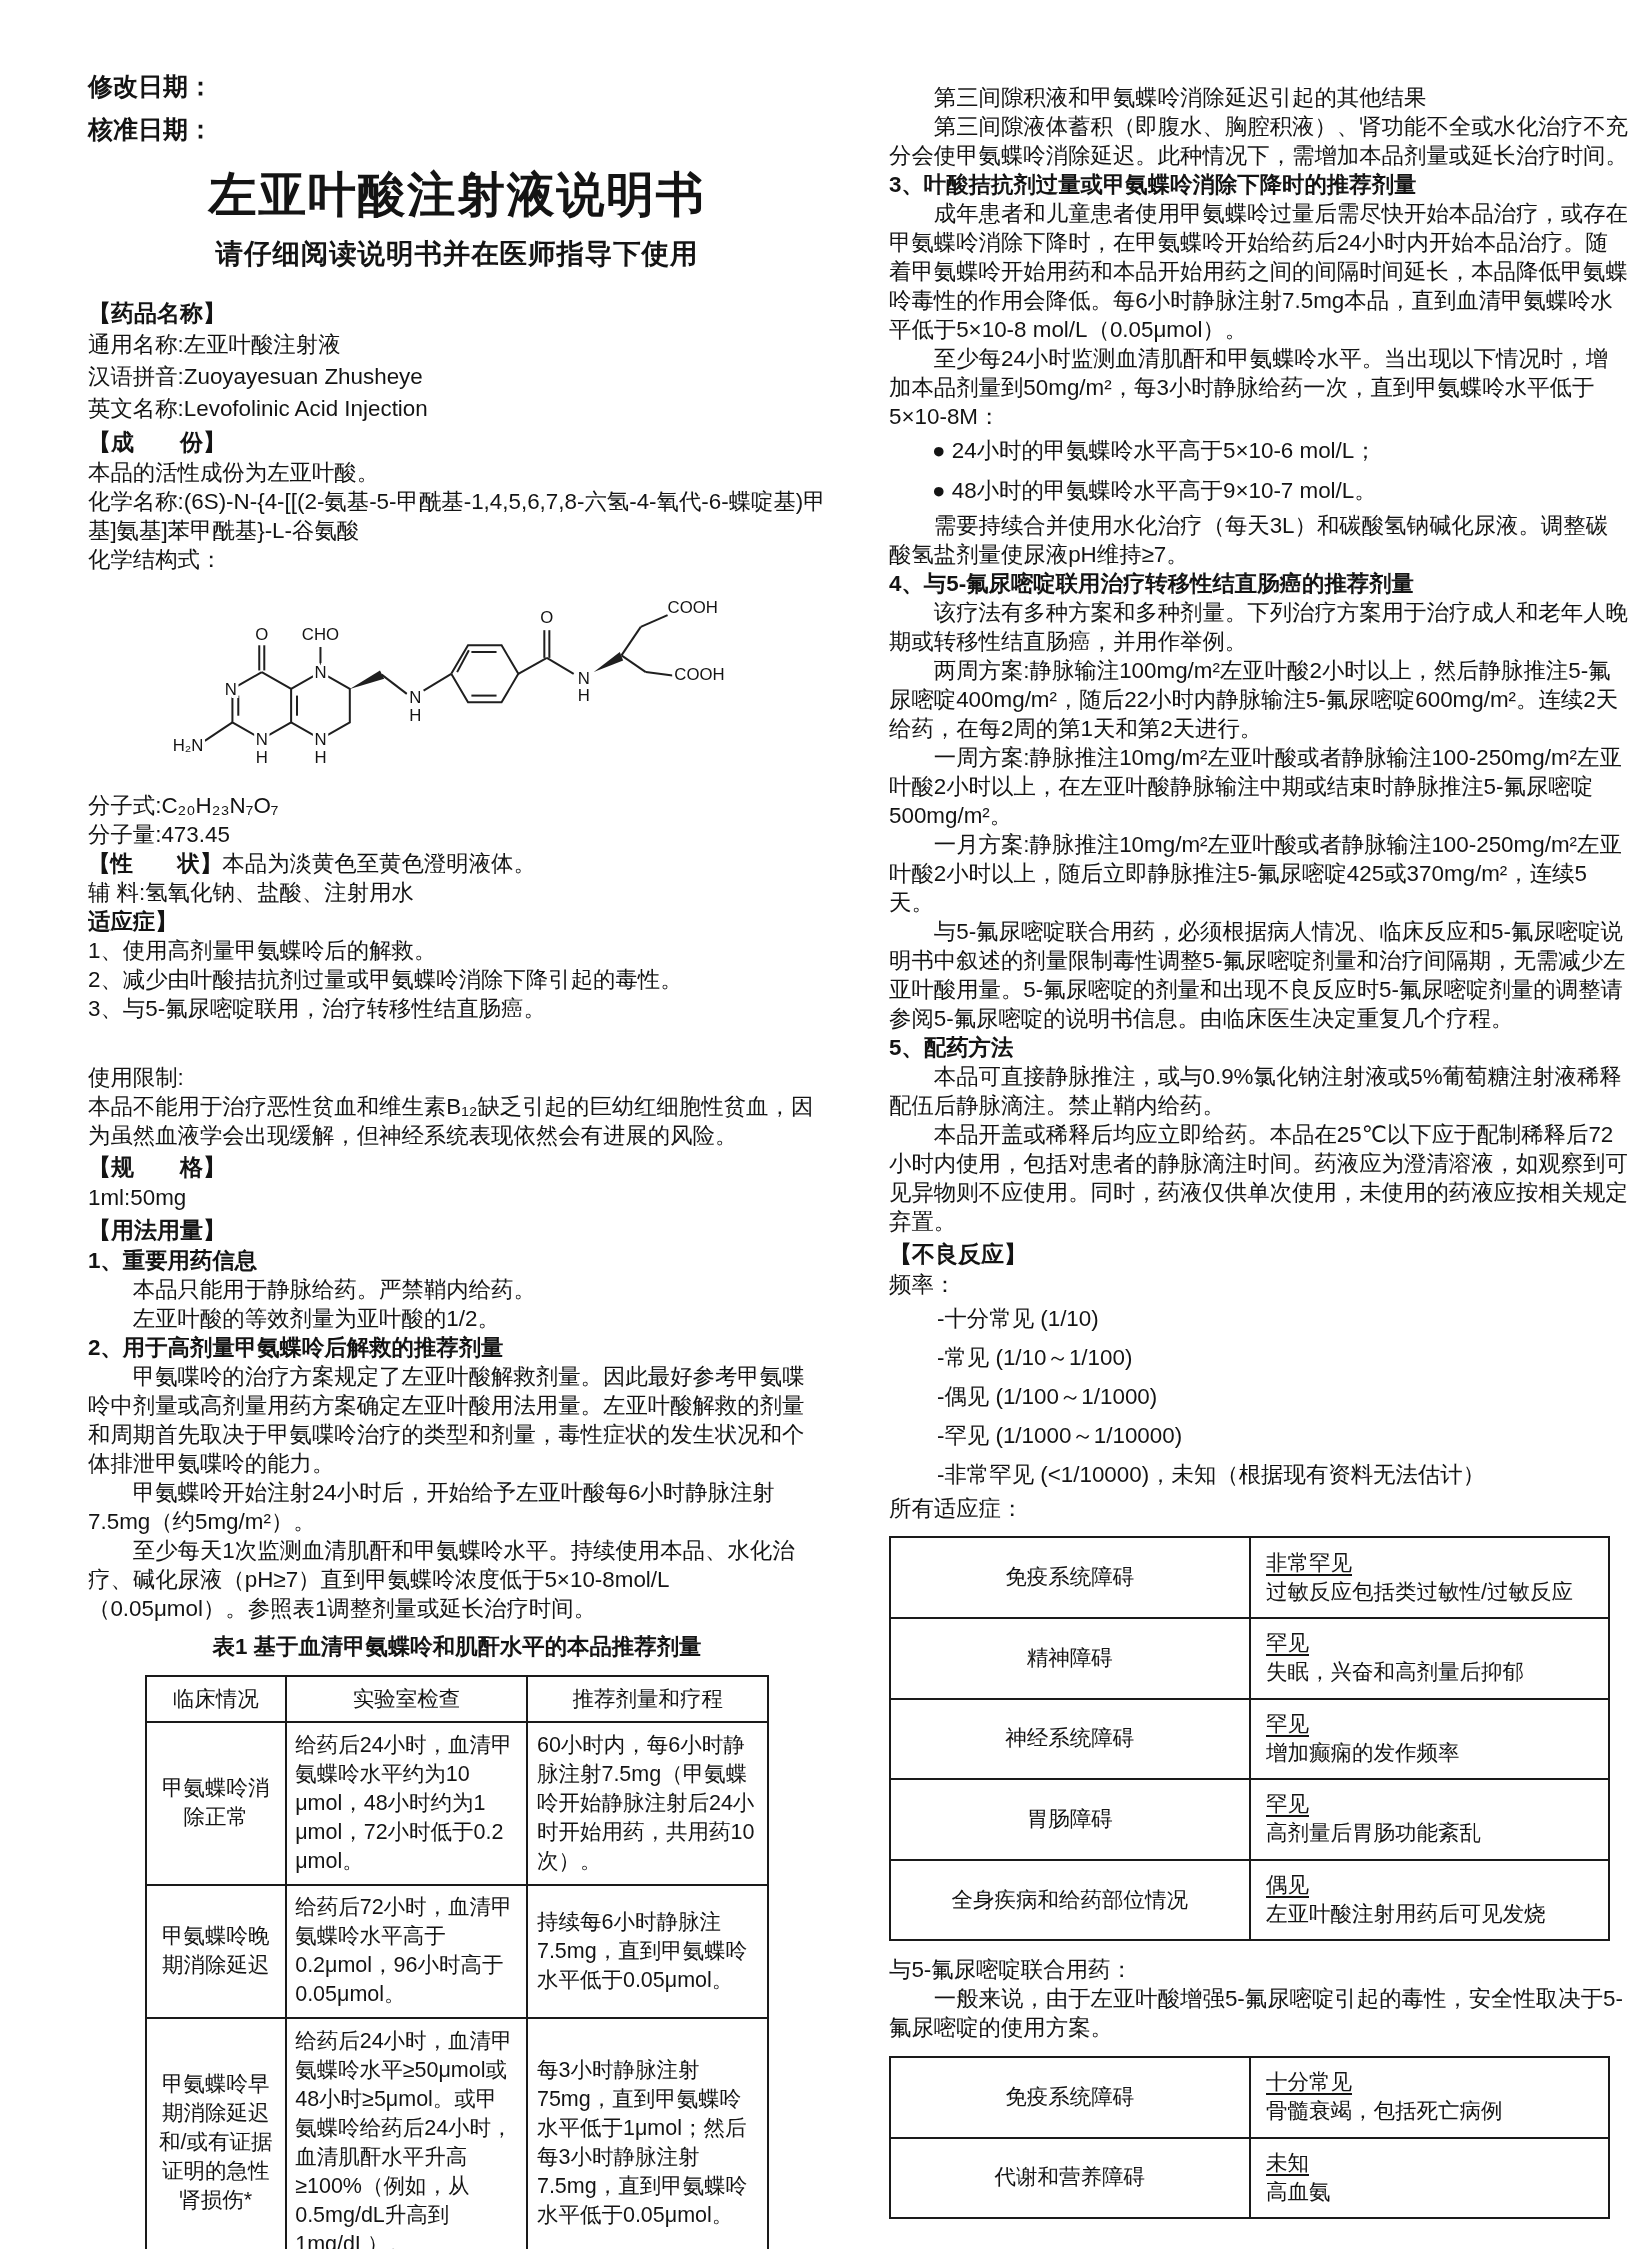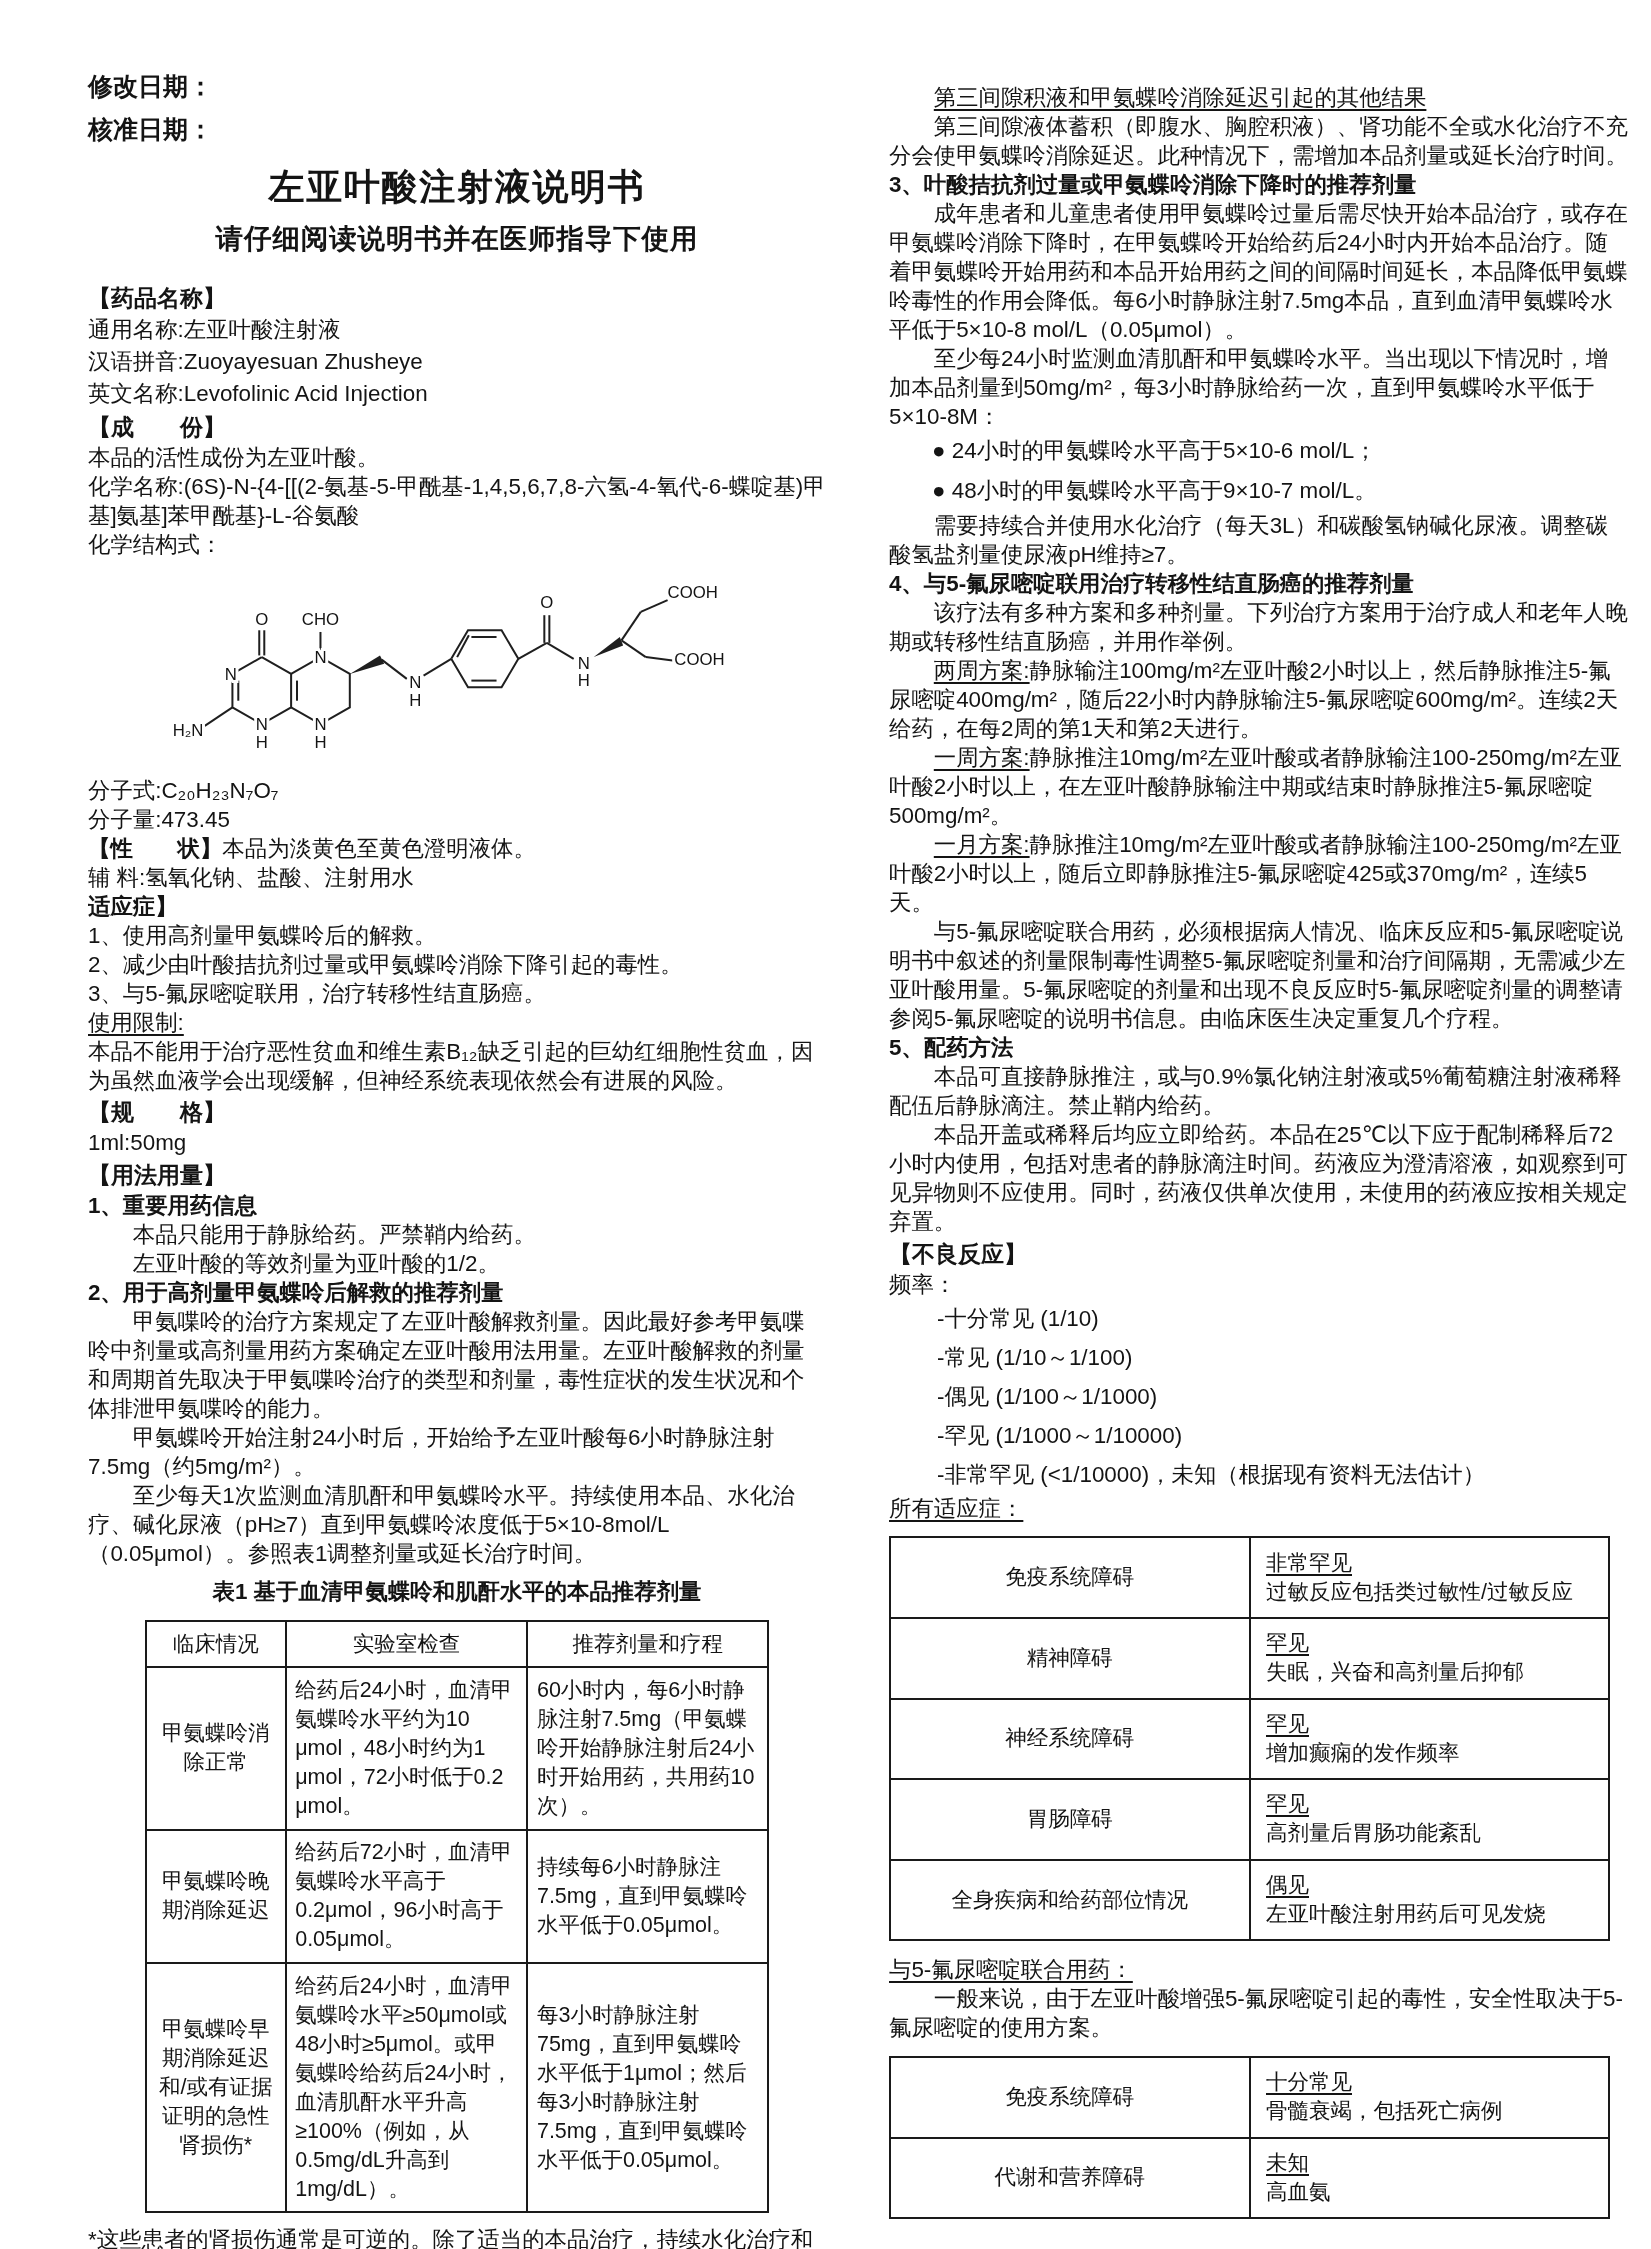--- a/index.html
+++ b/index.html
@@ -8,26 +8,26 @@
     width:1651px; height:2250px; position:relative; overflow:hidden;
     font-family:"Liberation Sans","DejaVu Sans",sans-serif; color:#141414;
   }
   .col { position:absolute; top:0; }
   #left-col  { left:88px; top:65px;  width:738px; }
   #right-col { left:889px; top:83px; width:740px; }
 
   .line, p { font-size:22.4px; line-height:29px; }
   .ind { text-indent:2em; }
   .b { font-weight:bold; }
-  .u { text-decoration:underline; text-underline-offset:4.3px; }
+  .u { text-underline-offset:4.3px;margin-top:40px; }
   .hdr { font-size:23px; font-weight:bold; line-height:31px; margin-top:2.6px; }
   .name-line { line-height:32px; }
 
   .dates .line { font-size:25px; font-weight:bold; line-height:43px; }
-  .title { font-size:36px; font-weight:bold; text-align:center; margin:12px 0 8.6px; letter-spacing:1.7px; }
+  .title { font-size:48px; font-weight:bold; text-align:center; margin:12px 0 8.6px; letter-spacing:1.7px; }
   .subtitle { font-size:27.5px; font-weight:bold; text-align:center; margin-bottom:26px; letter-spacing:0.9px; }
 
   .fig { margin:3.4px 0 5.2px 48px; }
 
   .tbl-title { font-size:22.4px; font-weight:bold; text-align:center; margin-top:6.9px; line-height:33px; }
   table { border-collapse:collapse; }
   td,th { border:2.2px solid #1a1a1a; font-size:21.5px; line-height:29px; font-weight:normal; vertical-align:middle; }
   #table1 { width:624px; margin:12px auto; }
   #table1 th { text-align:center; padding:7.7px 5.2px; }
   #table1 td { padding:7.7px 8.6px; text-align:left; }

